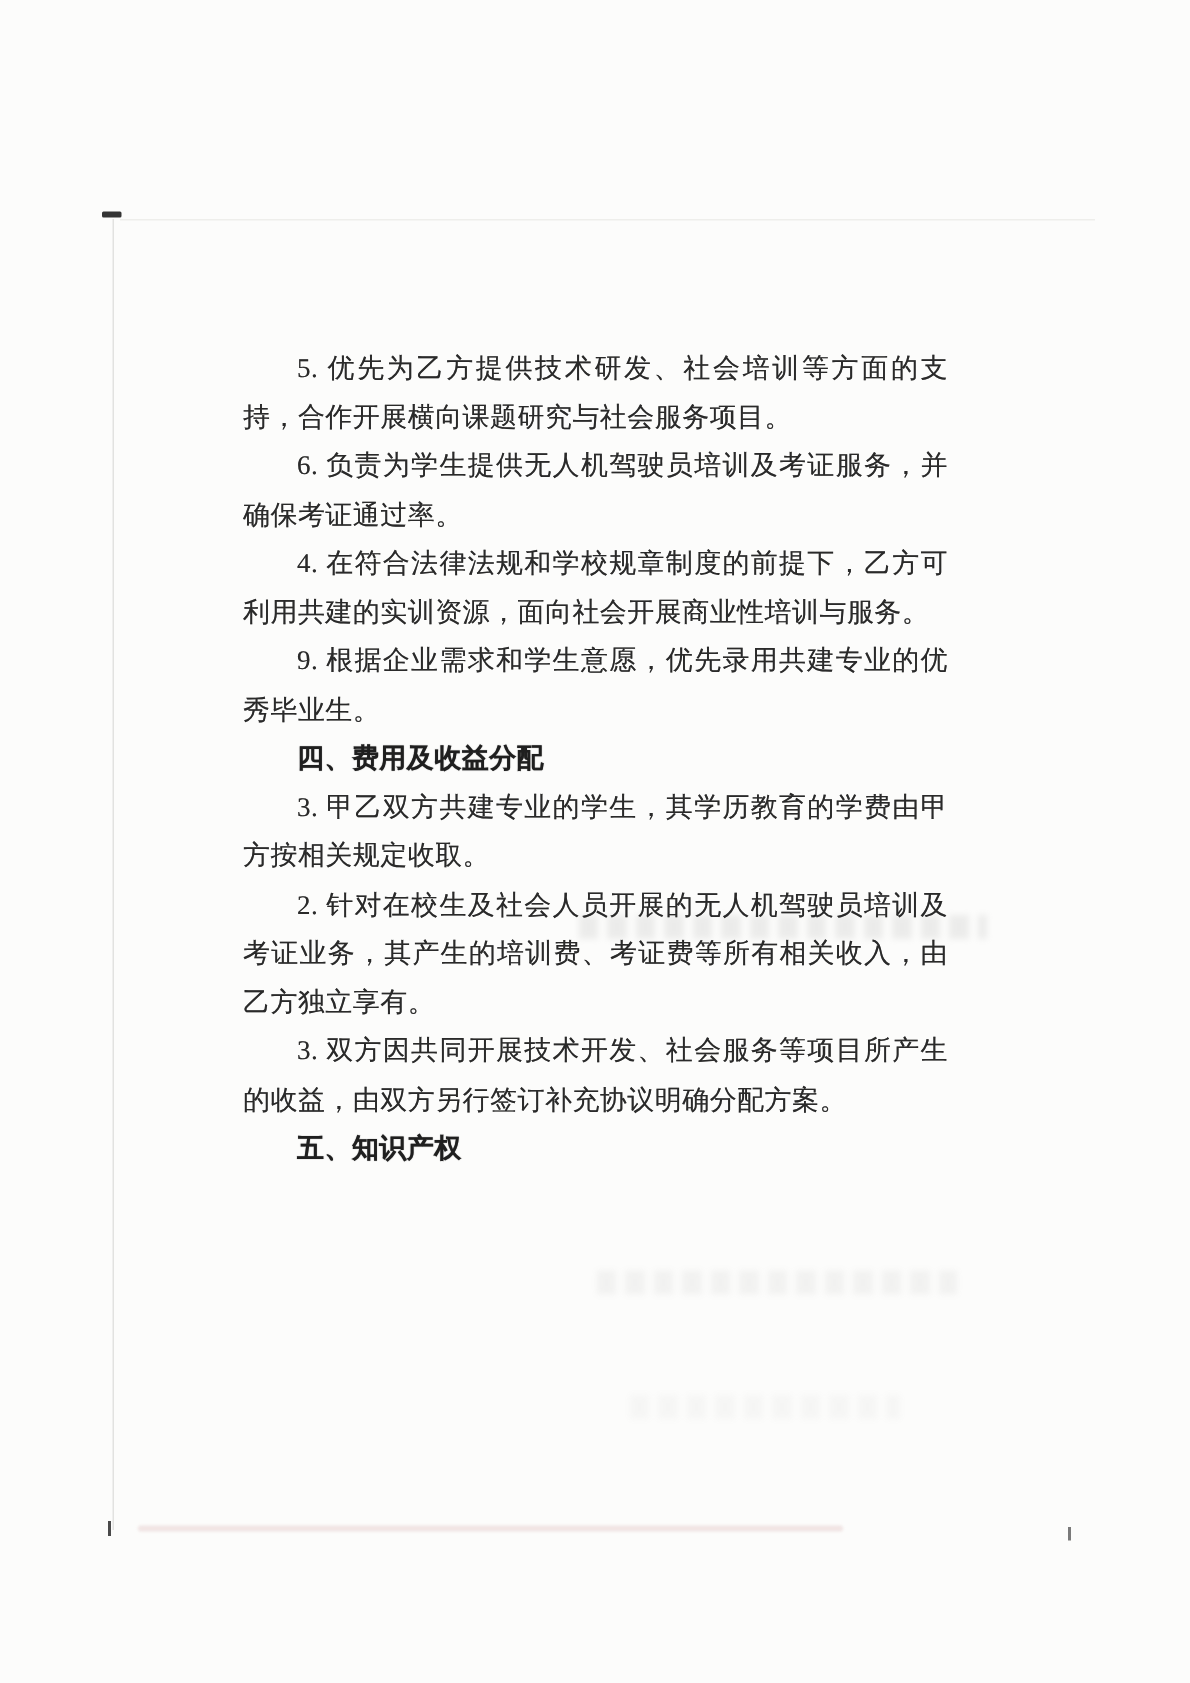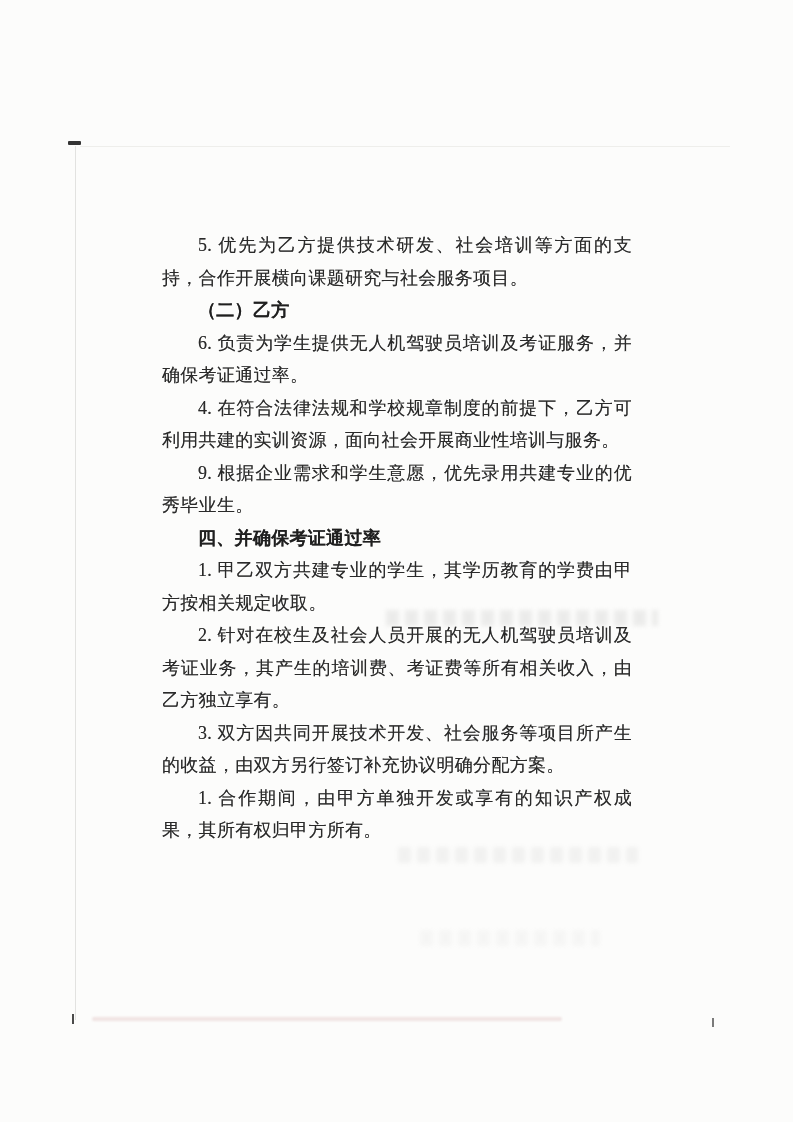--- a/index.html
+++ b/index.html
@@ -107,24 +107,23 @@
   <div class="smudge-bottom"></div>
   <div class="tick-bl"></div>
   <div class="tick-br"></div>
 
   <div class="ghost ghost-1"></div>
   <div class="ghost ghost-2"></div>
   <div class="ghost ghost-3"></div>
 
   <div class="content">
     <p class="body">5. 优先为乙方提供技术研发、社会培训等方面的支持，合作开展横向课题研究与社会服务项目。</p>
-    <p class="heading">（二）乙方</p>
     <p class="body">6. 负责为学生提供无人机驾驶员培训及考证服务，并确保考证通过率。</p>
     <p class="body">4. 在符合法律法规和学校规章制度的前提下，乙方可利用共建的实训资源，面向社会开展商业性培训与服务。</p>
     <p class="body">9. 根据企业需求和学生意愿，优先录用共建专业的优秀毕业生。</p>
-    <p class="heading">四、并确保考证通过率</p>
-    <p class="body">1. 甲乙双方共建专业的学生，其学历教育的学费由甲方按相关规定收取。</p>
+    <p class="heading">四、费用及收益分配</p>
+    <p class="body">3. 甲乙双方共建专业的学生，其学历教育的学费由甲方按相关规定收取。</p>
     <p class="body">2. 针对在校生及社会人员开展的无人机驾驶员培训及考证业务，其产生的培训费、考证费等所有相关收入，由乙方独立享有。</p>
     <p class="body">3. 双方因共同开展技术开发、社会服务等项目所产生的收益，由双方另行签订补充协议明确分配方案。</p>
-    <p class="body">1. 合作期间，由甲方单独开发或享有的知识产权成果，其所有权归甲方所有。</p>
+    <p class="heading">五、知识产权</p>
   </div>
 
 </div>
 
 </body></html>

